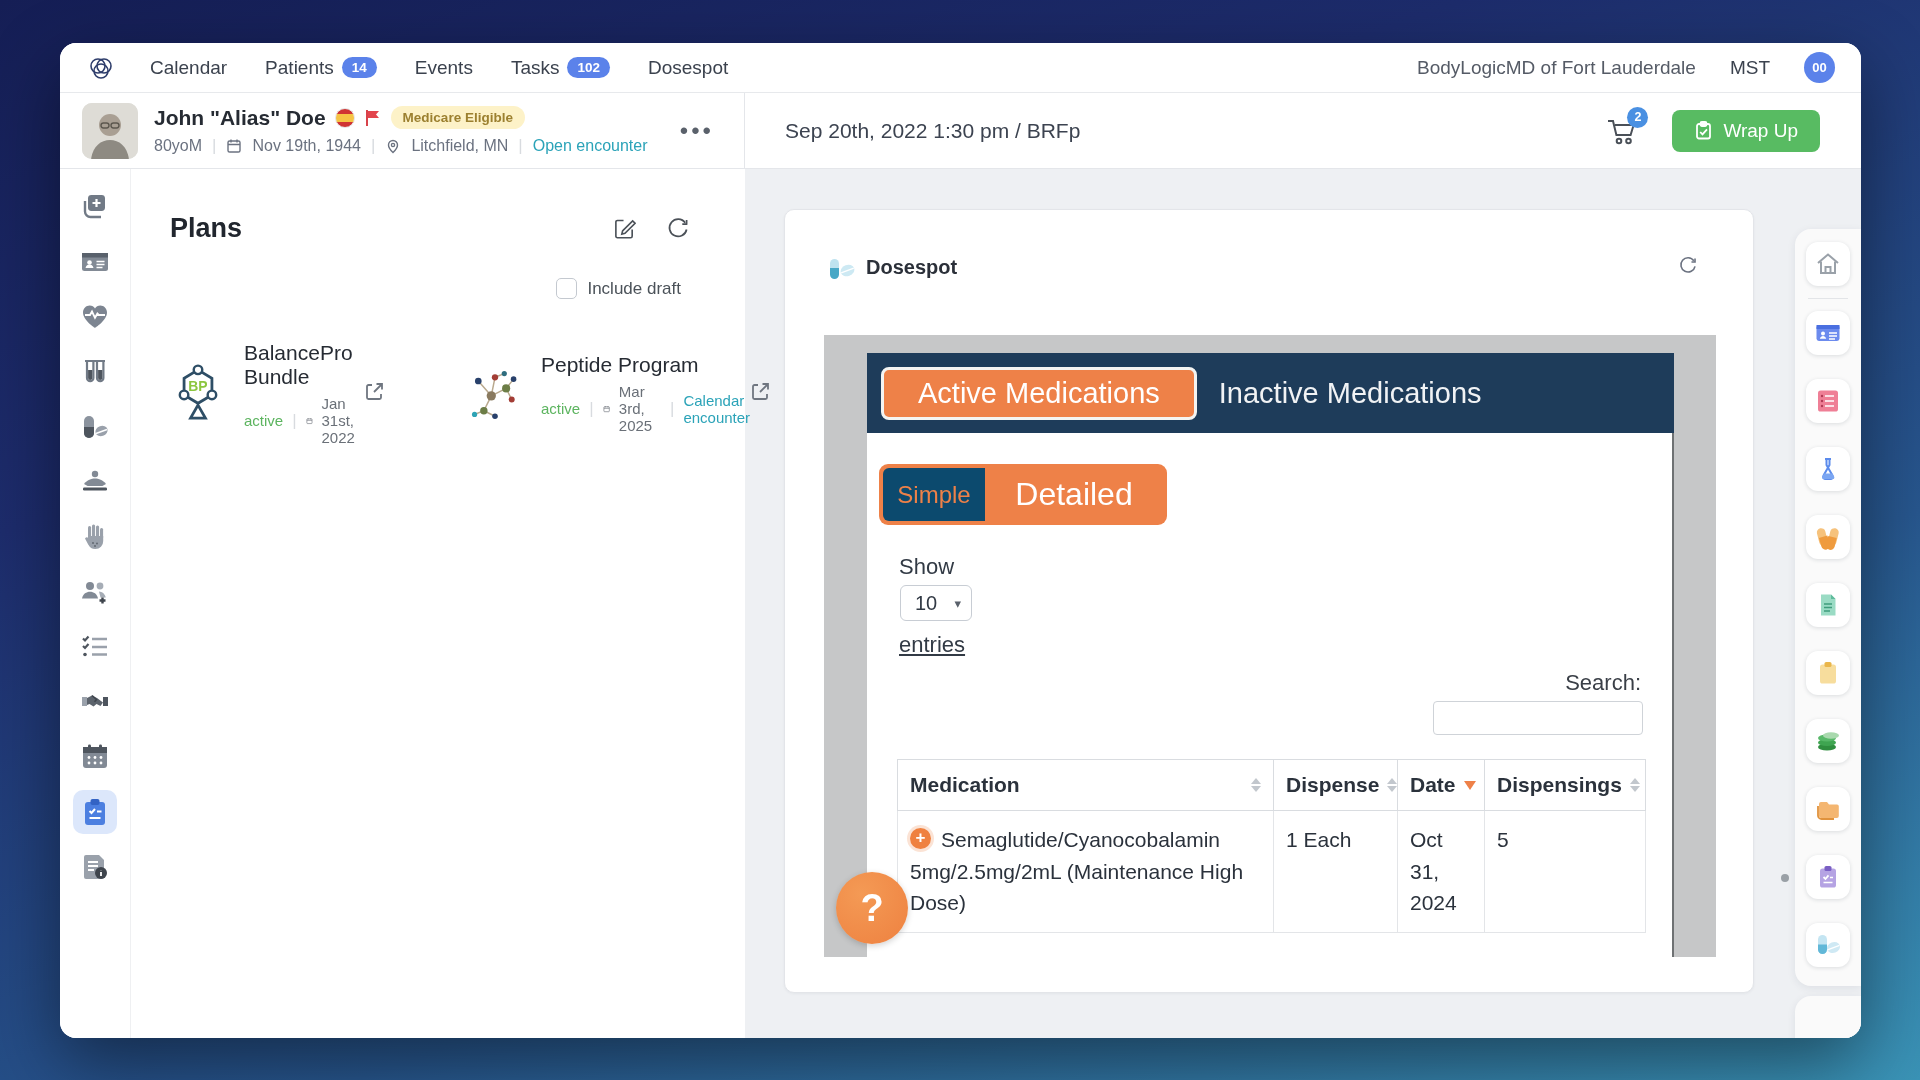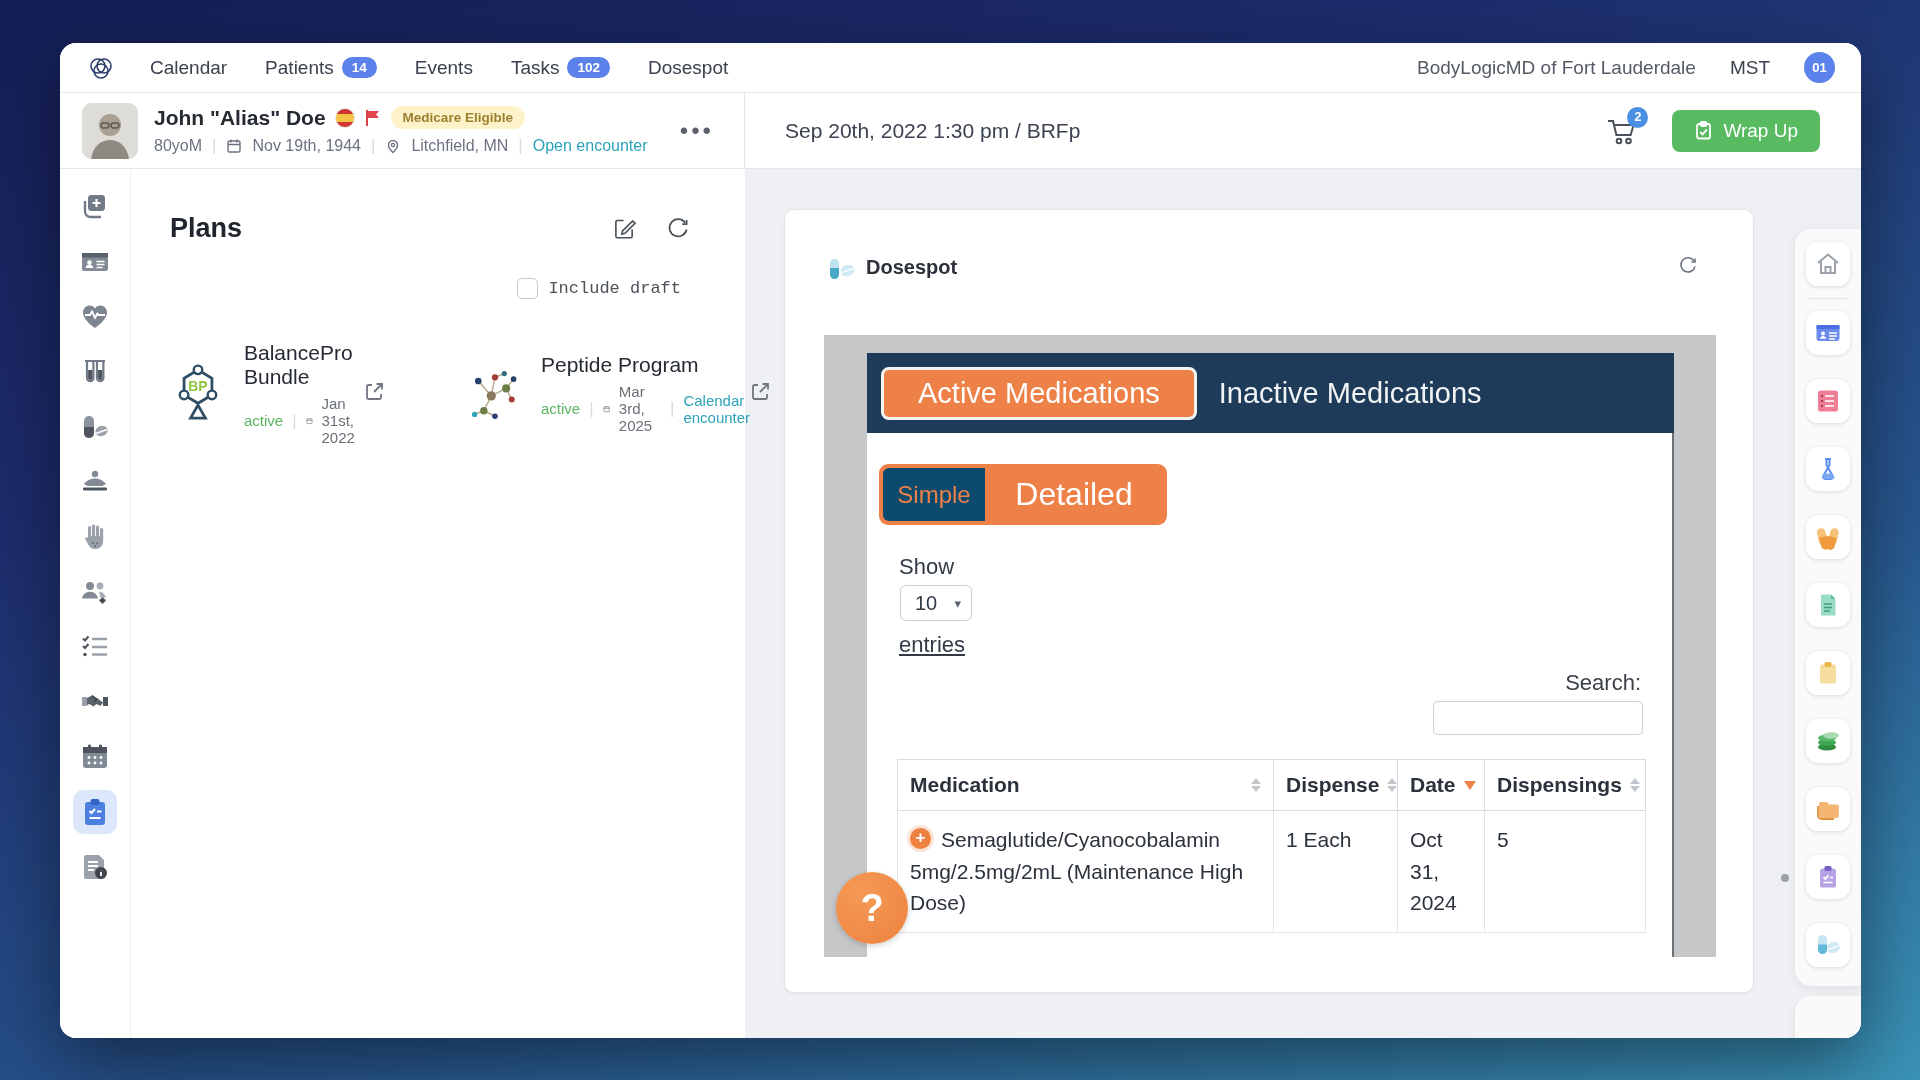--- a/index.html
+++ b/index.html
@@ -59,21 +59,21 @@
     border-right:1px solid #eff0f2; display:flex; flex-direction:column; align-items:center; padding-top:16px; gap:11px; z-index:3;}
   .lr-item { width:44px; height:44px; display:flex; align-items:center; justify-content:center; border-radius:10px; cursor:pointer; flex:none;}
   .lr-item svg { width:30px; height:30px; }
   .lr-item.selected { background:#dce7fb; }
   
   .plans-panel { position:absolute; top:126px; left:71px; width:614px; bottom:0; background:#fff; padding:44px 0 0 39px; z-index:2;}
   .plans-head { display:flex; align-items:center; padding-right:56px; }
   .plans-title { font-size:27px; font-weight:700; color:#21262e; }
   .ph-icons { margin-left:auto; display:flex; gap:30px; }
   .ph-icons svg { width:23px; height:23px; cursor:pointer; }
-  .draft-row { margin-top:34px; display:flex; align-items:center; justify-content:flex-end; padding-right:64px; gap:10px;font-family:Liberation Mono, monospace;}
+  .draft-row { margin-top:34px; display:flex; align-items:center; justify-content:flex-end; padding-right:64px; gap:10px;}
   .checkbox { width:21px; height:21px; border:1.5px solid #c4c9d0; border-radius:5px; background:#fff; cursor:pointer;}
   .draft-label { font-size:17px; color:#4b5259; }
   .plan-list { margin-top:42px; display:flex; flex-direction:row; gap:26px; }
   .plan-item { display:flex; align-items:center; padding-right:56px; }
   .plan-ico { width:56px; height:64px; flex:none; display:flex; align-items:center; justify-content:center;}
   .plan-body { margin-left:18px; min-width:0; }
   .plan-name { font-size:21px; color:#262b33; }
   .plan-meta { margin-top:6px; display:flex; align-items:center; gap:9px; font-size:15px; color:#6a7078;}
   .plan-status { color:#5cb45f; }
   .enc-link { color:#2ba3b8; cursor:pointer; }
@@ -167,21 +167,21 @@
           <span>Tasks</span>
           <span class="nav-badge">102</span>
         </div>
       <div class="nav-item">
           <span>Dosespot</span>
         </div>
     </div>
     <div class="nav-right">
       <span class="clinic">BodyLogicMD of Fort Lauderdale</span>
       <span class="tz">MST</span>
-      <span class="avatar-bubble">01</span>
+      <span class="avatar-bubble">00</span>
     </div>
   </div>
 
   <div class="patient-header">
     <div class="p-avatar">
       <svg viewBox="0 0 56 56">
           <rect width="56" height="56" fill="#dedcd6"></rect>
         <circle cx="28" cy="22" r="11" fill="#a99f93"></circle>
         <path d="M9 56c2-13 10-19 19-19s17 6 19 19z" fill="#8e8a82"></path>
         <rect x="19" y="20" width="8" height="5" rx="2.4" fill="none" stroke="#5d584f" stroke-width="1.4"></rect>

